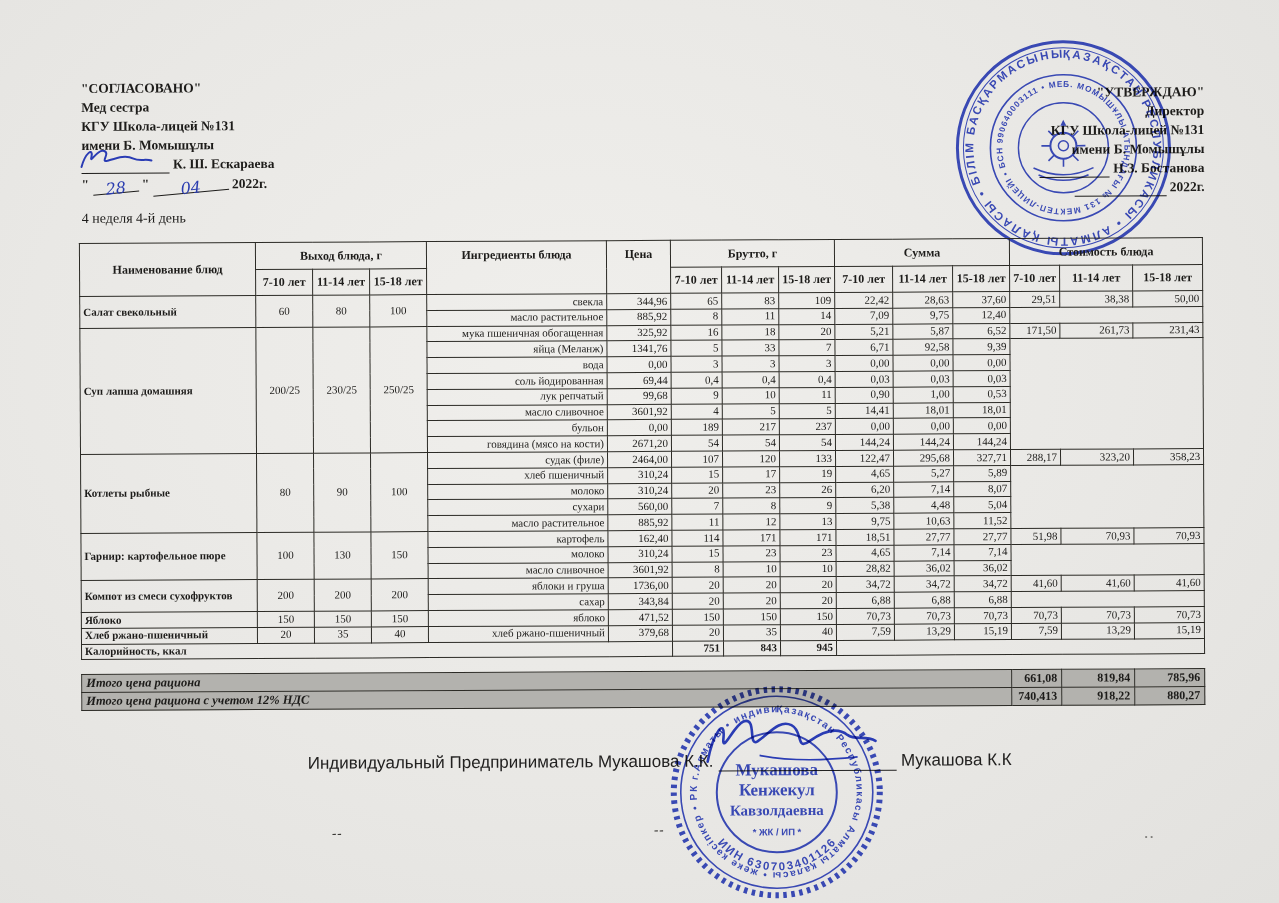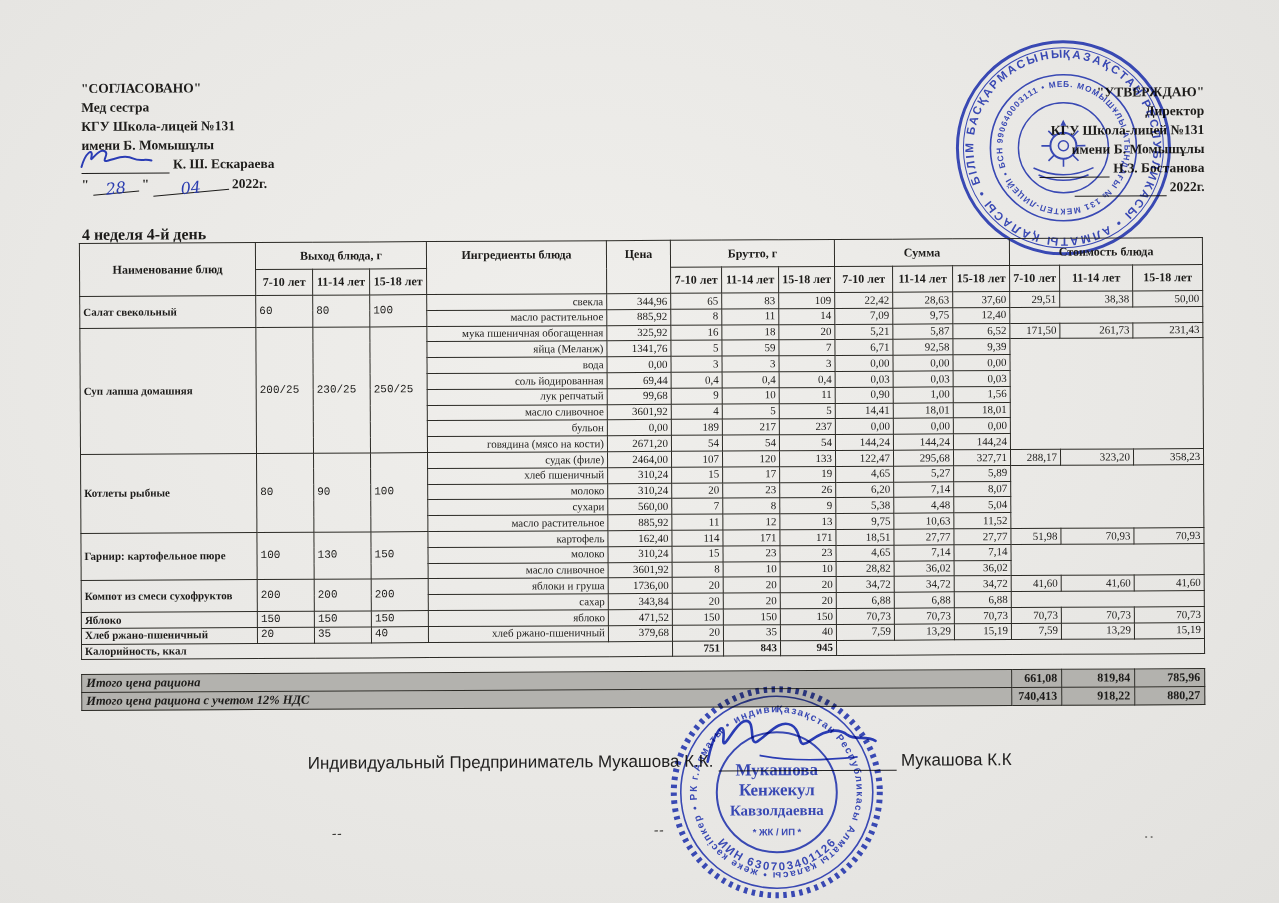--- a/index.html
+++ b/index.html
@@ -11,34 +11,34 @@
   #sheet{position:absolute;inset:0;transform:rotate(-0.3deg);}
   .abs{position:absolute;}
   
   .blk{font-size:13.5px;line-height:19px;font-weight:bold;}
   .blk-left{left:83px;top:76px;width:290px;}
   .blk-right{left:950px;top:85px;width:256px;text-align:right;}
   .uline{display:inline-block;border-bottom:1.4px solid #1d1c1a;height:14px;vertical-align:bottom;}
   .hand{font-family:"DejaVu Serif",serif;font-style:italic;font-weight:normal;
         color:#2a3cb0;font-size:16px;text-align:center;transform:rotate(-5deg);}
   
-  .week{left:83px;top:223px;font-size:16px;font-weight:bold;}
+  .week{left:83px;top:208px;font-size:14px;font-weight:normal;}
   
   table{border-collapse:collapse;table-layout:fixed;}
   .menu{left:80px;top:240px;width:1123px;border:1.6px solid #26251f;}
   .menu th,.menu td{border:1px solid #2c2b26;overflow:hidden;white-space:nowrap;}
   .menu th{font-size:12px;font-weight:bold;text-align:center;padding:1px 2px;}
   .menu thead tr:first-child{height:27px;}
   .menu thead tr:last-child{height:26px;}
   .menu th.vt{vertical-align:top;padding-top:6px;}
   .menu td{height:14.8px;font-size:11px;padding:0 3px;line-height:1.05;}
   .menu td.n{font-weight:bold;text-align:left;}
   .menu td.i{text-align:right;}
   .menu td.r{text-align:right;}
-  .menu td.c{text-align:left;font-family:Liberation Mono, monospace;}
+  .menu td.c{text-align:center;}
   .menu td.br{text-align:right;font-weight:bold;}
   .menu td.bl{text-align:left;font-weight:bold;}
   .menu td.e{}
   
   .totals{left:80px;top:671px;width:1123px;border:1.6px solid #24231f;}
   .totals td{border:1px solid #2c2b26;height:17px;background:#b3b2ae;font-size:12.5px;padding:0 4px;}
   .totals td.lab{font-weight:bold;font-style:italic;text-align:left;}
   .totals td.val{font-weight:bold;text-align:right;font-size:12px;}
   
   .stamp{mix-blend-mode:multiply;opacity:.93;}
@@ -205,21 +205,21 @@
           <td class="r">5,87</td>
           <td class="r">6,52</td>
           <td class="r">171,50</td>
           <td class="r">261,73</td>
           <td class="r">231,43</td>
         </tr>
         <tr>
           <td class="i">яйца (Меланж)</td>
           <td class="r">1341,76</td>
           <td class="r">5</td>
-          <td class="r">59</td>
+          <td class="r">33</td>
           <td class="r">7</td>
           <td class="r">6,71</td>
           <td class="r">92,58</td>
           <td class="r">9,39</td>
           <td class="e" colspan="3" rowspan="7"></td>
         </tr>
         <tr>
           <td class="i">вода</td>
           <td class="r">0,00</td>
           <td class="r">3</td>
@@ -240,21 +240,21 @@
           <td class="r">0,03</td>
         </tr>
         <tr>
           <td class="i">лук репчатый</td>
           <td class="r">99,68</td>
           <td class="r">9</td>
           <td class="r">10</td>
           <td class="r">11</td>
           <td class="r">0,90</td>
           <td class="r">1,00</td>
-          <td class="r">1,56</td>
+          <td class="r">0,53</td>
         </tr>
         <tr>
           <td class="i">масло сливочное</td>
           <td class="r">3601,92</td>
           <td class="r">4</td>
           <td class="r">5</td>
           <td class="r">5</td>
           <td class="r">14,41</td>
           <td class="r">18,01</td>
           <td class="r">18,01</td>

